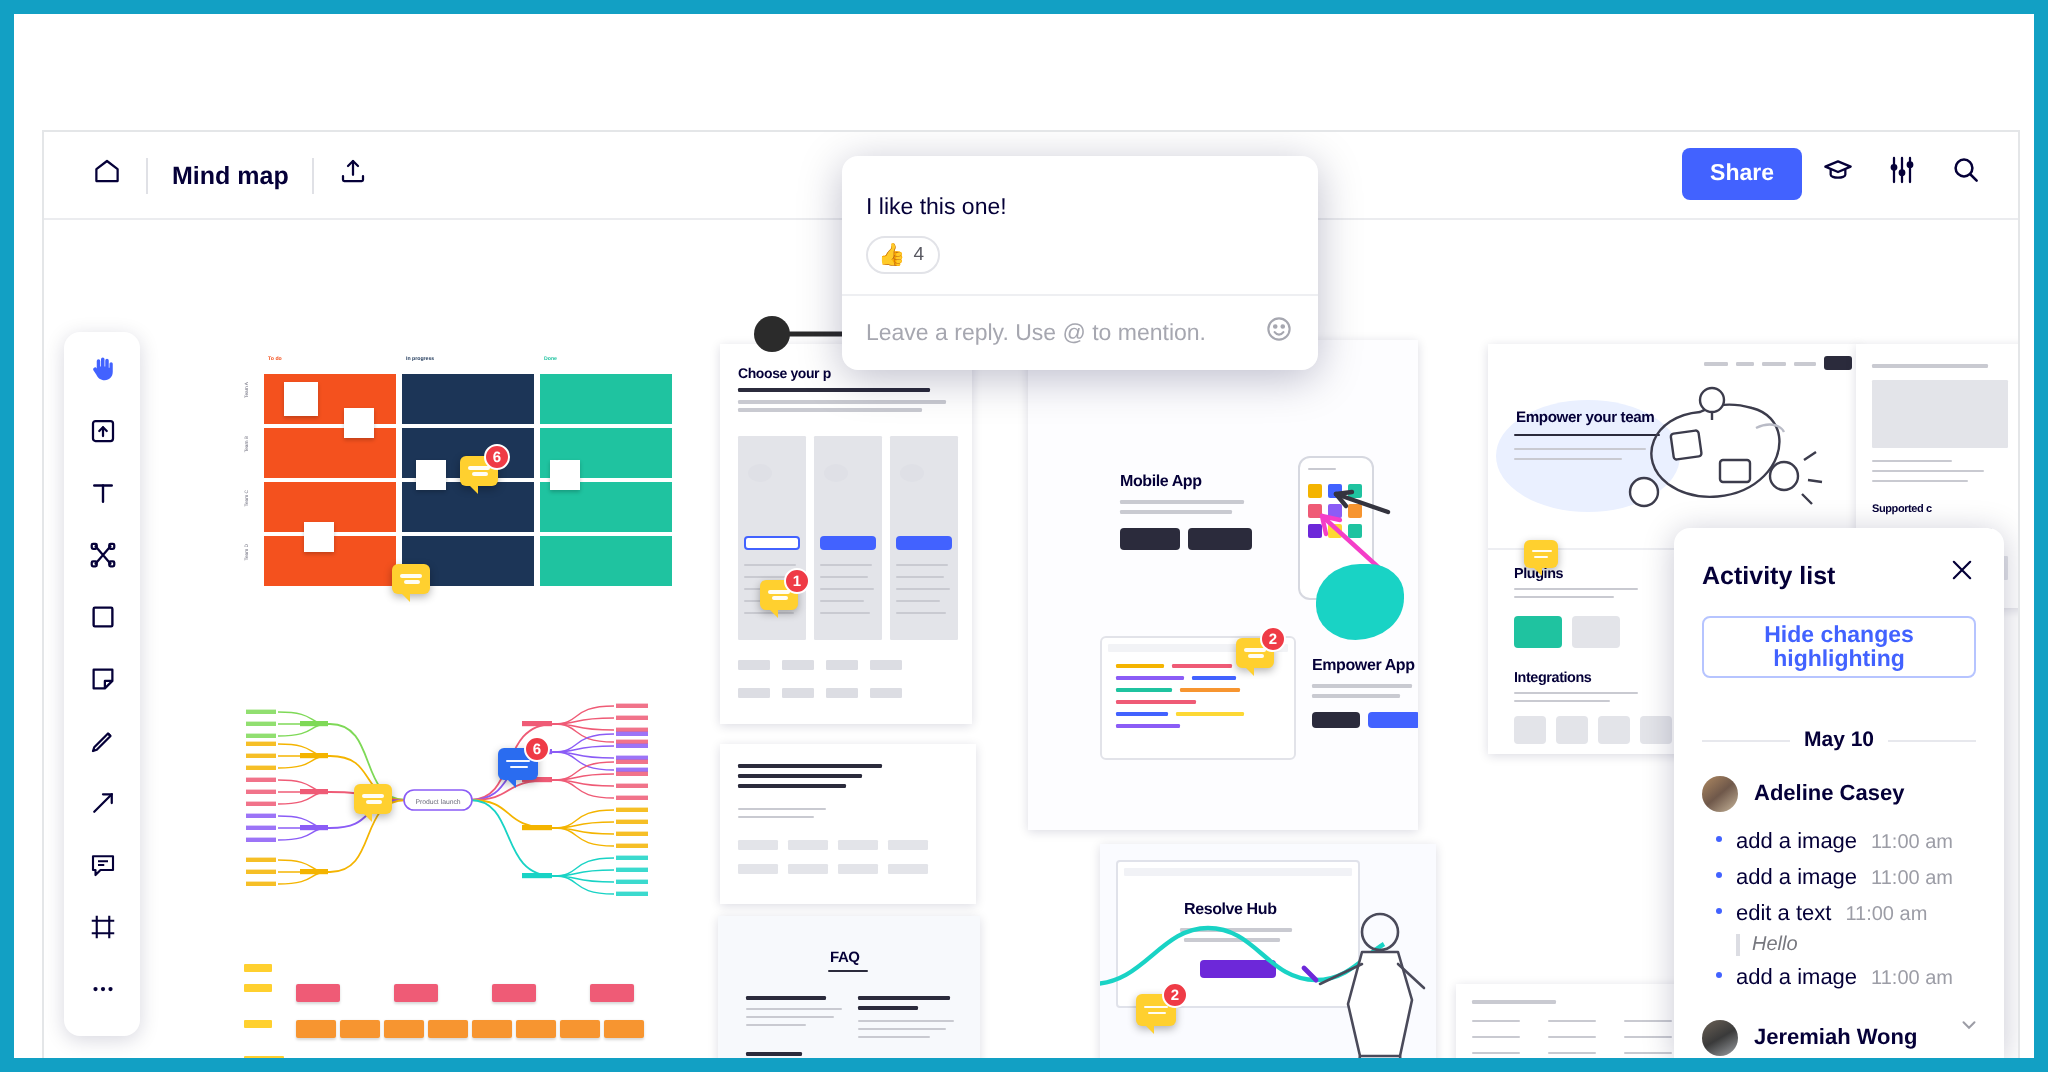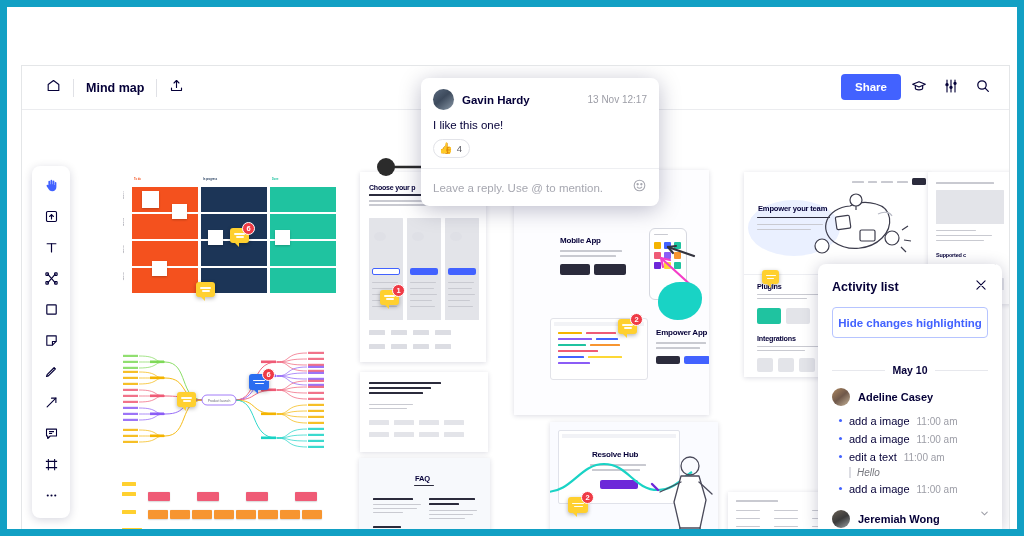--- a/index.html
+++ b/index.html
@@ -161,21 +161,21 @@
     display: flex; align-items: center; padding: 0 12px;
   }
   #cp-reply-input {
     border: none; outline: none; flex: 1; font-size: 11.5px; color: #050038;
     font-family: "Liberation Sans", sans-serif; background: transparent;
   }
   #cp-reply-input::placeholder { color: #a6a7b0; }
 
   
   #activity {
-    position: absolute; right: 7px; top: 198px; width: 184px; bottom: 0;
+    position: absolute; right: 7px; top: 198px; width: 165px; bottom: 0;
     background: #ffffff; border-radius: 8px 8px 0 0;
     box-shadow: 0 2px 16px rgba(5,0,56,.22);
     z-index: 55; overflow: hidden;
   }
   #act-head { display: flex; align-items: center; padding: 14px 14px 0 14px; }
   #act-title { font-size: 12.5px; font-weight: bold; color: #050038; }
   #act-close { margin-left: auto; cursor: pointer; color: #050038; }
   #act-hide-btn {
     margin: 11px 14px 0 14px; height: 31px; width: calc(100% - 28px);
     border: 1px solid #b6c4ff; border-radius: 4px; background: #fff;
@@ -825,25 +825,20 @@
         <span id="act-chevron">
           <svg width="11" height="11" viewBox="0 0 24 24" fill="none" stroke="#9c9da6" stroke-width="2.2" stroke-linecap="round">
             <path d="M6 9l6 6 6-6"></path>
           </svg>
         </span>
       </div>
     </div>
 
     <div id="comment-popup">
       <div id="cp-body">
-        <div class="cp-row">
-          <span class="avatar"></span>
-          <span id="cp-author">Gavin Hardy</span>
-          <span id="cp-time">13 Nov 12:17</span>
-        </div>
         <div id="cp-text">I like this one!</div>
         <div id="cp-reaction">
           <span style="font-size:11px;">👍</span>
           <span>4</span>
         </div>
       </div>
       <div id="cp-reply">
         <input id="cp-reply-input" type="text" placeholder="Leave a reply. Use @ to mention." style="">
         <span>
           <svg width="15" height="15" viewBox="0 0 24 24" fill="none" stroke="#a6a7b0" stroke-width="1.7">

